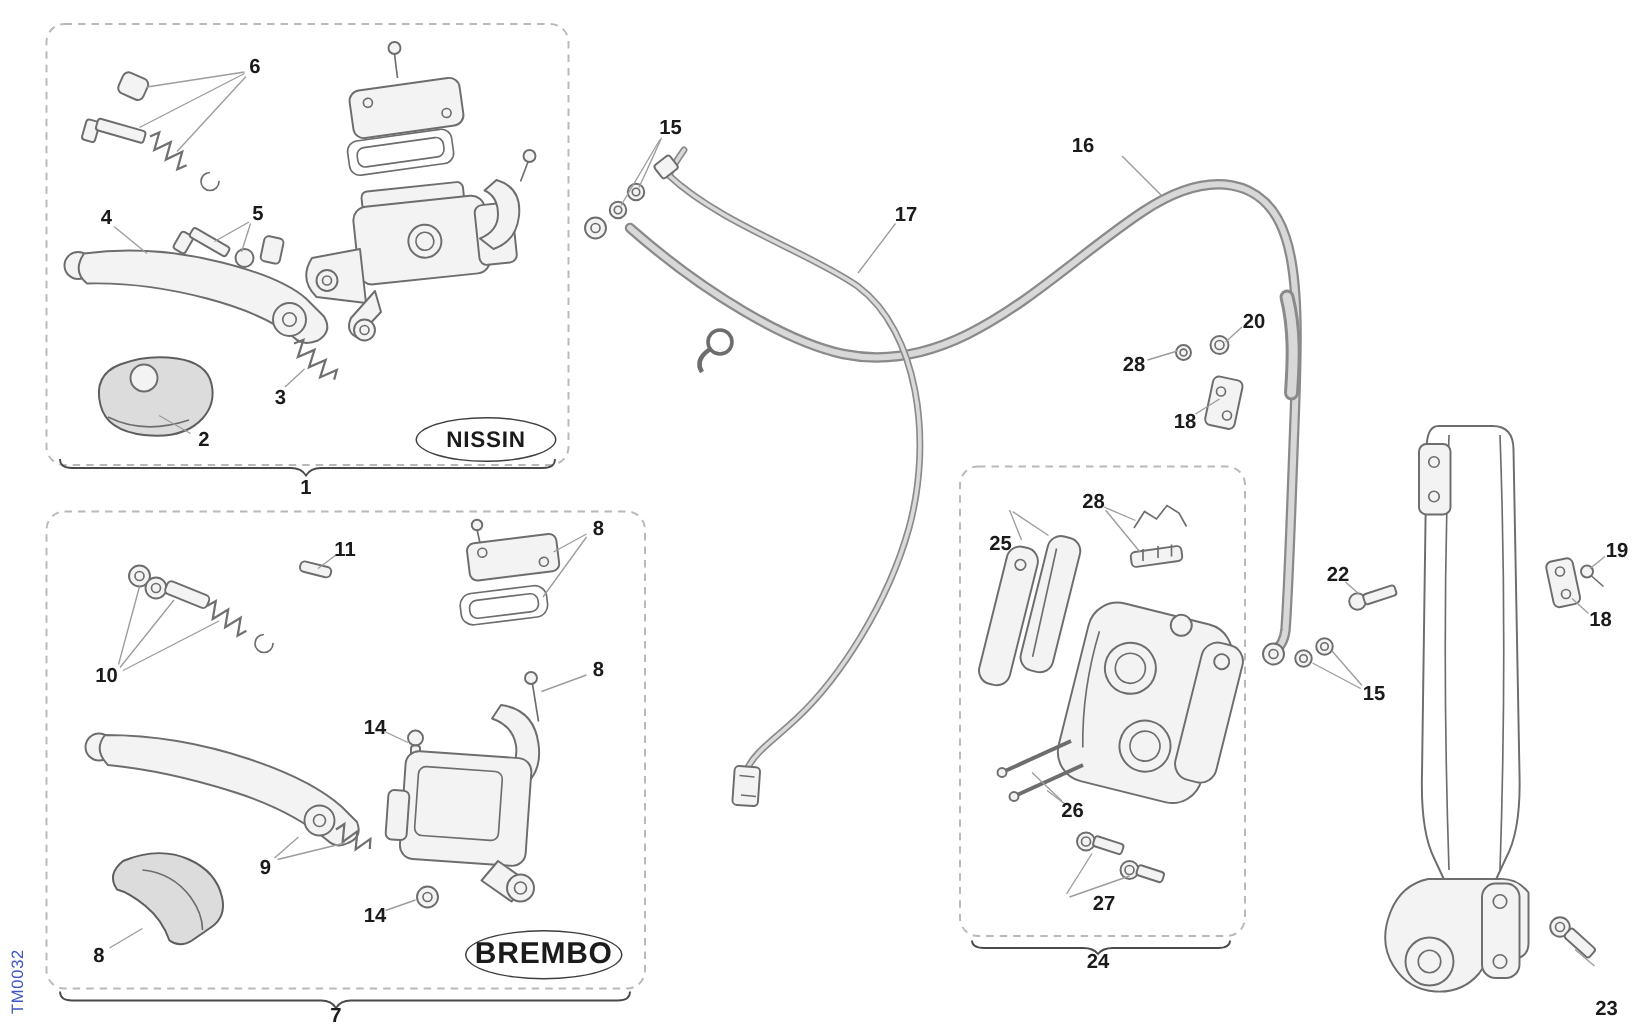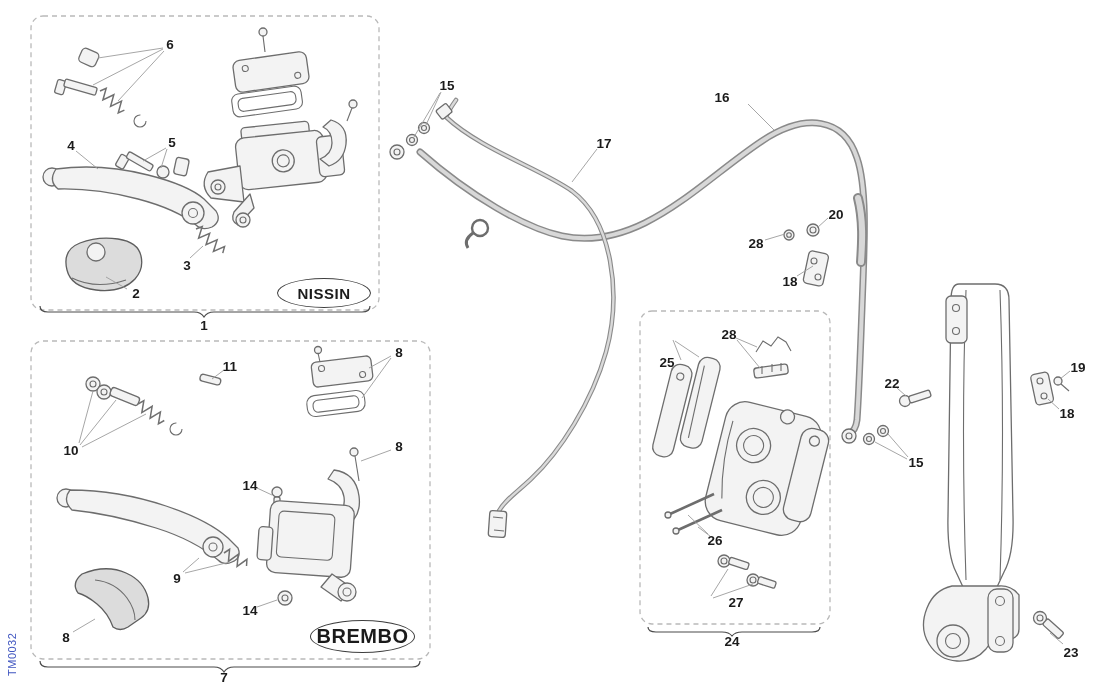--- a/index.html
+++ b/index.html
@@ -371,16 +371,16 @@
       <div class="part-label" style="left: 224px; top: 677px;">7</div>
       <div class="part-label" style="left: 667px; top: 334px; margin-top: 28px;">25</div>
       <div class="part-label" style="left: 729px; top: 334px;">28</div>
       <div class="part-label" style="left: 892px; top: 383px;">22</div>
       <div class="part-label" style="left: 1078px; top: 367px;">19</div>
       <div class="part-label" style="left: 1067px; top: 413px;">18</div>
       <div class="part-label" style="left: 916px; top: 462px;">15</div>
       <div class="part-label" style="left: 715px; top: 540px;">26</div>
       <div class="part-label" style="left: 704px; top: 602px; margin-left: 32px;">27</div>
       <div class="part-label" style="left: 732px; top: 641px;">24</div>
-      <div class="part-label" style="left: 1071px; top: 652px;">23</div>
+      <div class="part-label" style="left: 1071px; top: 672px;">23</div>
     </div>
 
 </div>
 
 </body></html>

